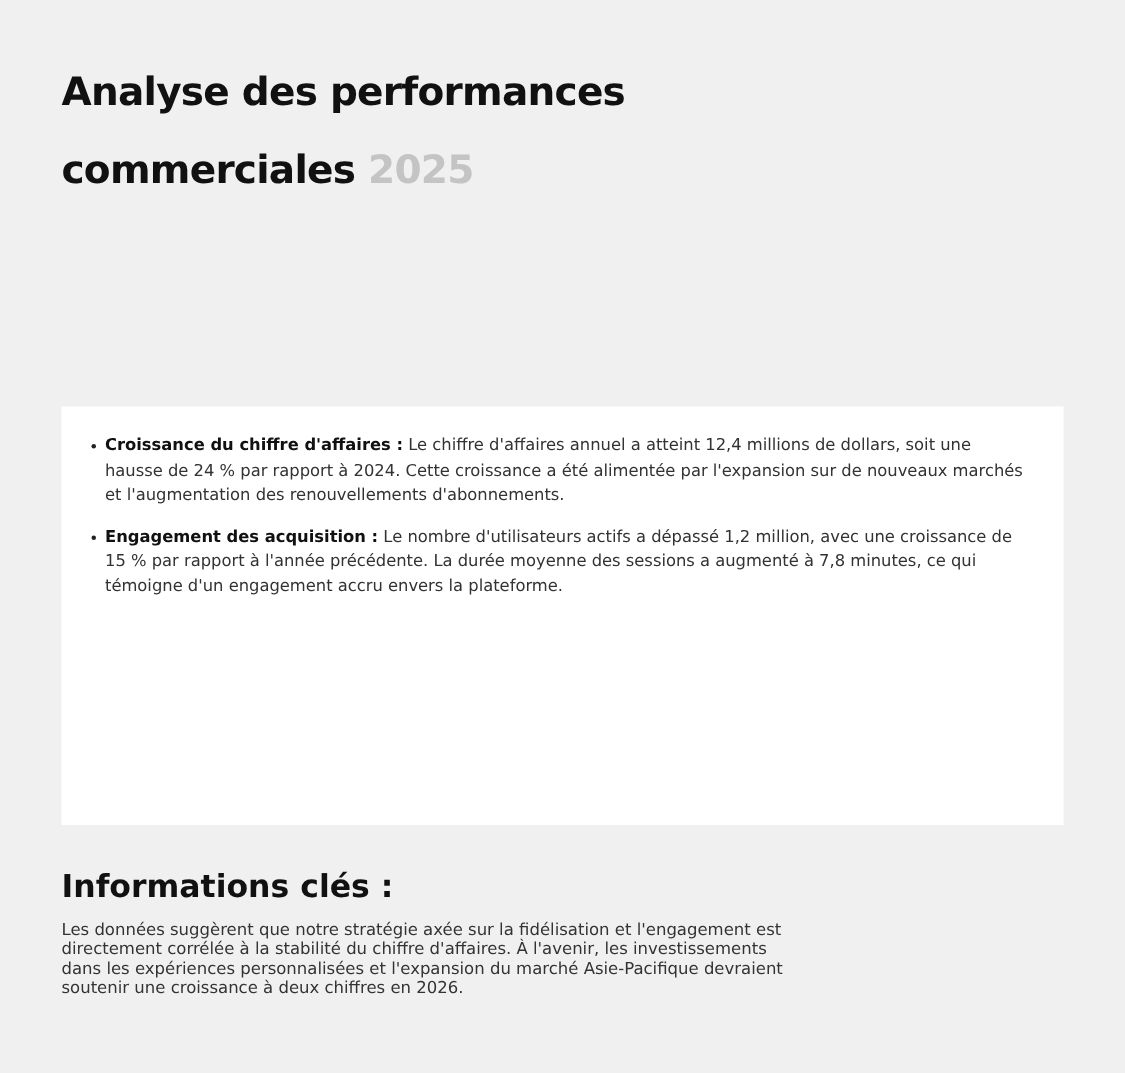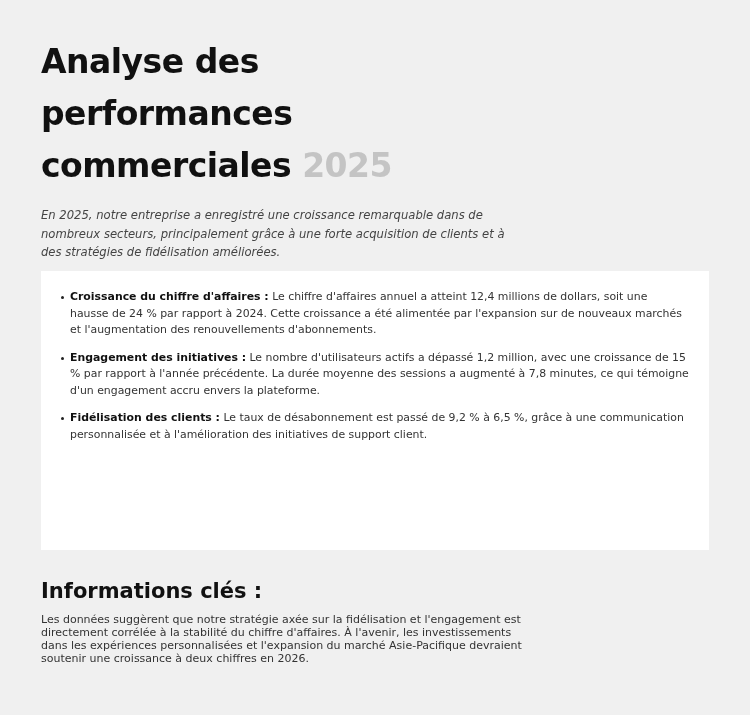--- a/index.html
+++ b/index.html
@@ -16,21 +16,21 @@
     }
     .page {
       position: absolute;
       left: 41px;
       top: 36px;
       width: 668px;
     }
     .title {
       font-family: "DejaVu Sans", sans-serif;
       font-weight: bold;
-      font-size: 33px;
+      font-size: 26px;
       line-height: 52px;
       letter-spacing: -0.5px;
       color: #111111;
       width: 470px;
     }
     .title .year {
       color: #c4c4c4;
     }
     .intro {
       margin-top: 14px;
@@ -94,25 +94,23 @@
       line-height: 13px;
       color: #333333;
     }
   </style>
 </head>
 <body>
 
 <div class="page">
   <h1 class="title"><span>Analyse des performances commerciales</span> <span class="year">2025</span></h1>
 
-  <p class="intro">En 2025, notre entreprise a enregistré une croissance remarquable dans de nombreux secteurs, principalement grâce à une forte acquisition de clients et à des stratégies de fidélisation améliorées.</p>
 
   <div class="card">
     <ul>
       <li><span class="label">Croissance du chiffre d'affaires :</span><span> Le chiffre d'affaires annuel a atteint 12,4 millions de dollars, soit une hausse de 24 % par rapport à 2024. Cette croissance a été alimentée par l'expansion sur de nouveaux marchés et l'augmentation des renouvellements d'abonnements.</span></li>
-      <li><span class="label">Engagement des initiatives :</span><span> Le nombre d'utilisateurs actifs a dépassé 1,2 million, avec une croissance de 15 % par rapport à l'année précédente. La durée moyenne des sessions a augmenté à 7,8 minutes, ce qui témoigne d'un engagement accru envers la plateforme.</span></li>
-      <li><span class="label">Fidélisation des clients :</span><span> Le taux de désabonnement est passé de 9,2 % à 6,5 %, grâce à une communication personnalisée et à l'amélioration des initiatives de support client.</span></li>
+      <li><span class="label">Engagement des acquisition :</span><span> Le nombre d'utilisateurs actifs a dépassé 1,2 million, avec une croissance de 15 % par rapport à l'année précédente. La durée moyenne des sessions a augmenté à 7,8 minutes, ce qui témoigne d'un engagement accru envers la plateforme.</span></li>
     </ul>
   </div>
 
   <h2 class="section-title">Informations clés :</h2>
   <p class="conclusion">Les données suggèrent que notre stratégie axée sur la fidélisation et l'engagement est directement corrélée à la stabilité du chiffre d'affaires. À l'avenir, les investissements dans les expériences personnalisées et l'expansion du marché Asie-Pacifique devraient soutenir une croissance à deux chiffres en 2026.</p>
 </div>
 
 </body></html>

